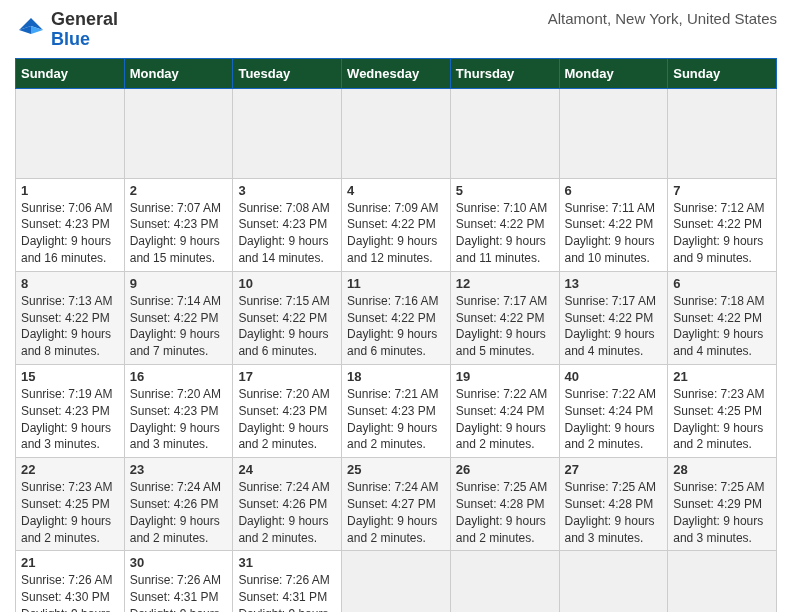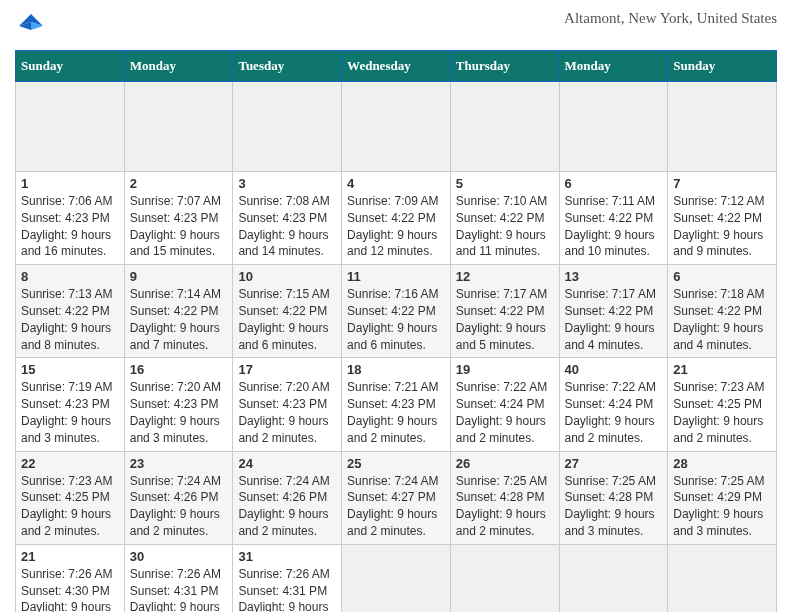--- a/index.html
+++ b/index.html
@@ -36,31 +36,29 @@
       text-align: right;
     }
     .main-title {
       font-size: 32px;
       font-weight: bold;
       color: #333;
     }
     .subtitle {
       font-size: 15px;
       color: #555;
-      font-family: Liberation Serif, serif;
     }
     table {
       width: 100%;
       border-collapse: collapse;
       table-layout: fixed;
     }
     thead tr {
-      background-color: #0f766e;
+      background-color: #14532d;
       color: #fff;
-      font-family: Liberation Serif, serif;
     }
     thead th {
       padding: 7px 5px;
       font-size: 13px;
       font-weight: bold;
       text-align: left;
       border: 1px solid #1565c0;
     }
     tbody tr {
       vertical-align: top;
@@ -96,20 +94,24 @@
 </head>
 <body>
 
 <div class="header-area">
   <div class="logo">
     <svg class="logo-icon" viewBox="0 0 40 40">
       <polygon points="20,5 35,20 20,15 5,20" fill="#1565c0"></polygon>
       <polygon points="20,15 35,20 20,25" fill="#42a5f5"></polygon>
       <polygon points="20,15 5,20 20,25" fill="#1565c0"></polygon>
     </svg>
+    <div class="logo-text">
+      <span class="logo-general">General</span><br>
+      <span class="logo-blue">Blue</span>
+    </div>
   </div>
   <div class="title-area">
     <div class="subtitle">Altamont, New York, United States</div>
   </div>
 </div>
 
 <table>
   <thead>
     <tr id="dow-header">
         <th>Sunday</th>

